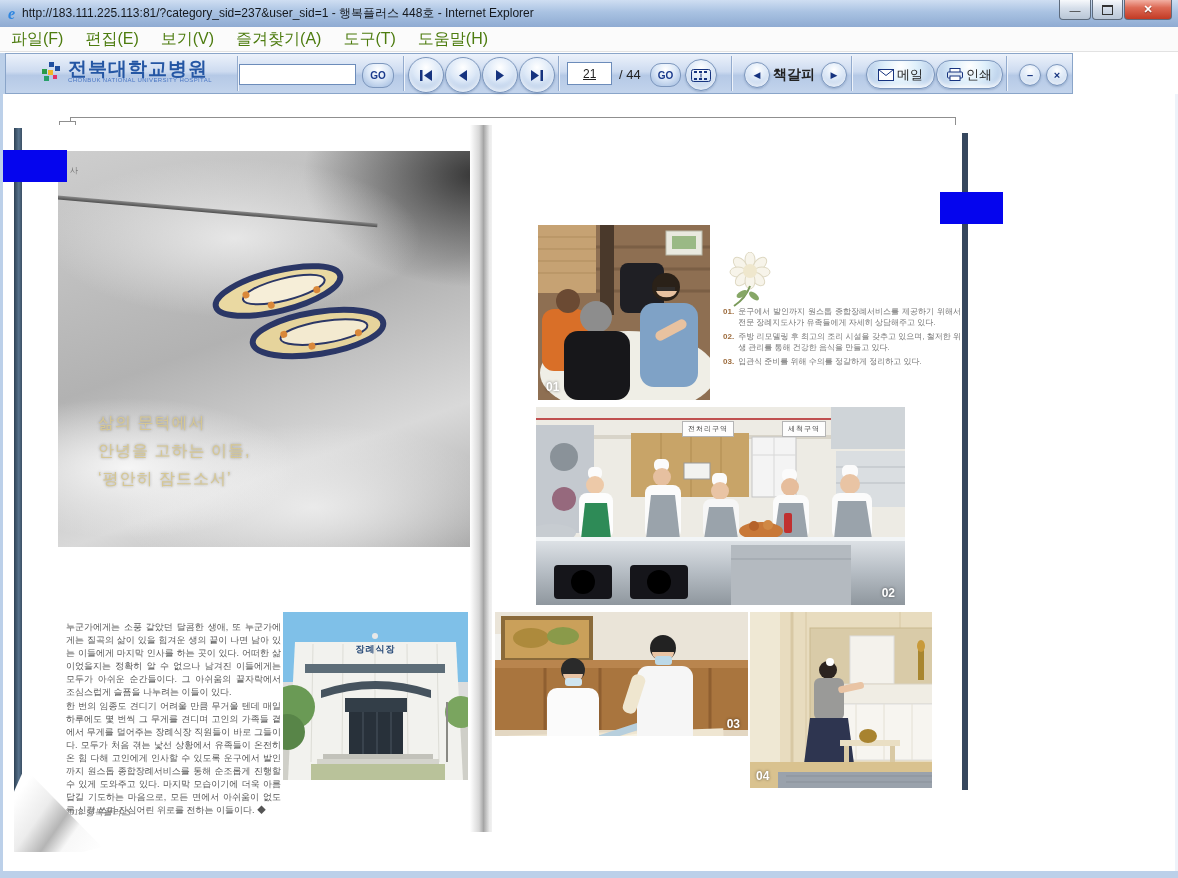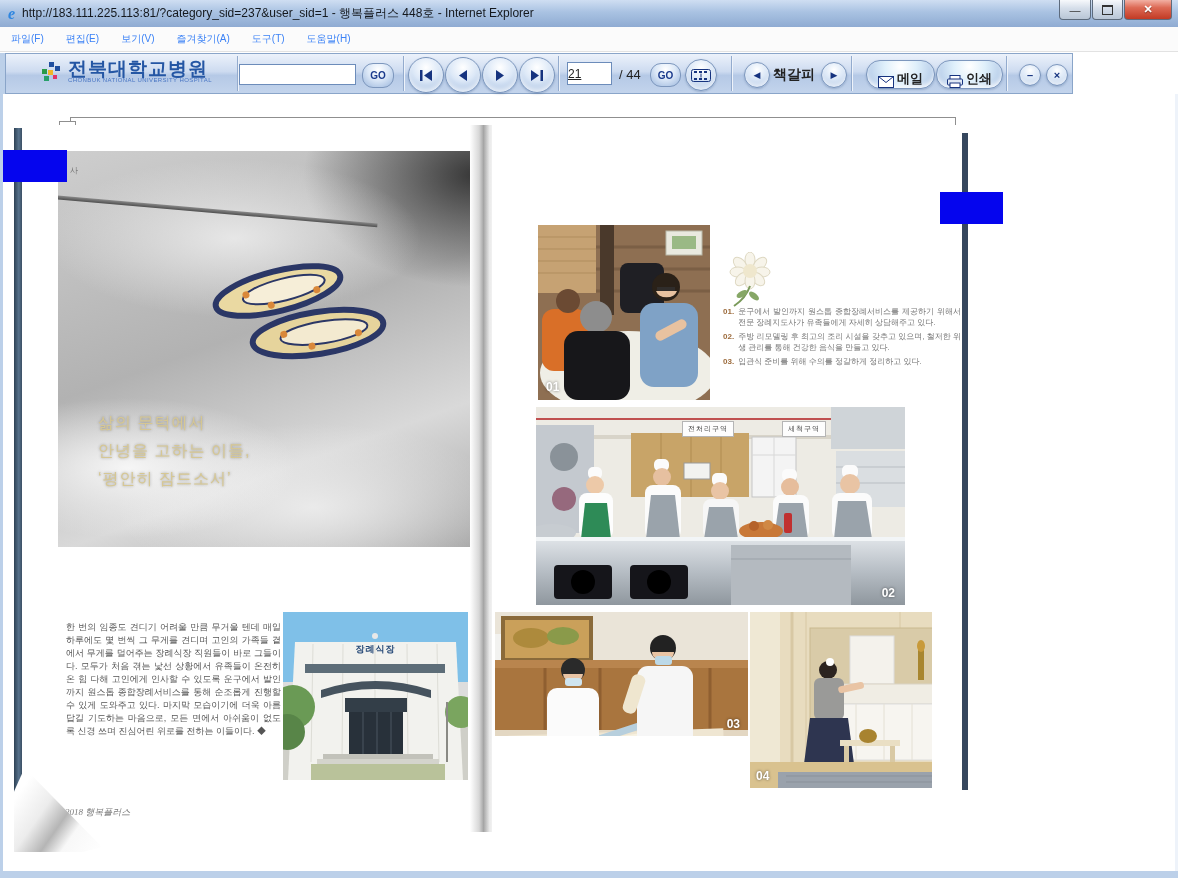--- a/index.html
+++ b/index.html
@@ -19,43 +19,43 @@
     background:linear-gradient(#f7f9fc,#d4dde9 45%,#b9c6d6);color:#333;
     font-size:11px;cursor:default;margin-left:1px;}
   .winbtn.min{width:30px;}
   .winbtn.max{width:29px;}
   .winbtn.close{width:46px;background:linear-gradient(#f2b0a3,#dd6a55 40%,#c23a24);
     color:#fff;font-weight:bold;text-shadow:0 1px 1px rgba(0,0,0,.4);}
   .max-glyph{width:9px;height:7px;border:1px solid #333;border-top-width:2px;display:block;}
 
   .menubar{left:0;top:27px;width:1178px;height:24px;background:#fbfbfb;
     border-bottom:1px solid #e2e2e2;display:flex;align-items:center;}
-  .menu-item{font-size:10px;color:#3b82f6;padding:0 11px;}
+  .menu-item{font-size:16px;color:#4d7c0f;padding:0 11px;}
 
   
   .tb-frame{left:0;top:53px;width:5px;height:41px;background:#bcd0e9;}
   .toolbar{left:5px;top:53px;width:1068px;height:41px;
     background:linear-gradient(#ecf2fb,#cddbf0 45%,#b5c9e6 55%,#c3d4ec);
     border:1px solid #8aa5c9;box-sizing:border-box;}
   .sep{position:absolute;top:2px;bottom:2px;width:1px;background:#93abce;box-shadow:1px 0 0 #eef3fa;}
   .circle-btn{position:absolute;border-radius:50%;border:1px solid #7d97bd;
     background:radial-gradient(circle at 50% 28%,#ffffff,#dce8f7 45%,#b2c8e6 78%,#a0badd);
     box-shadow:inset 0 -3px 4px rgba(255,255,255,.7),0 1px 2px rgba(40,70,120,.25);
     display:flex;align-items:center;justify-content:center;cursor:default;}
   .oval-btn{position:absolute;border-radius:11px;border:1px solid #7d97bd;
     background:radial-gradient(circle at 50% 25%,#ffffff,#dce8f7 45%,#b2c8e6 80%);
     display:flex;align-items:center;justify-content:center;
     font-size:10px;font-weight:bold;color:#1a3a8c;cursor:default;}
   .capsule{position:absolute;height:27px;border-radius:14px;border:1px solid #7d97bd;
     background:radial-gradient(circle at 50% 20%,#ffffff,#dff0fb 40%,#b7cde9 85%);
     box-shadow:inset 0 -3px 4px rgba(255,255,255,.8),0 1px 2px rgba(40,70,120,.25);
-    display:flex;align-items:flex-end;justify-content:center;gap:3px;
-    font-size:13px;font-weight:bold;color:#222;cursor:default;}
+    display:flex;align-items:center;justify-content:center;gap:3px;
+    font-size:13px;font-weight:normal;color:#222;cursor:default;}
   .tb-input{position:absolute;border:1px solid #6c8cba;background:#fff;
-    font-size:12px;color:#222;padding:1px 0;box-sizing:border-box;text-decoration:underline;}
+    font-size:12px;color:#222;padding:1px 15px;box-sizing:border-box;text-decoration:underline;}
   .navglyph{fill:#16337f;}
   .logo-kr{font-size:19px;font-weight:bold;color:#2456a4;letter-spacing:1px;line-height:17px;}
   .logo-en{font-size:6px;color:#4a76c4;letter-spacing:.4px;}
 
   
   .content-border-l{left:0;top:94px;width:3px;height:779px;background:#bcd0e9;}
   .content-border-r{left:1175px;top:94px;width:3px;height:779px;background:#eef3fa;}
   .content-border-b{left:0;top:871px;width:1178px;height:7px;background:#bcd0e9;}
 
   .book{left:22px;top:125px;width:940px;height:707px;}
@@ -269,20 +269,21 @@
         </svg>
         <div class="bw-caption">
           <div>삶의 문턱에서</div>
           <div>안녕을 고하는 이들,</div>
           <div>‘평안히 잠드소서’</div>
         </div>
       </div>
 
 
       <div class="bodytext">
+        <p>누군가에게는 소풍 같았던 달콤한 생애, 또 누군가에게는 질곡의 삶이 있을 힘겨운 생의 끝이 나면 남아 있는 이들에게 마지막 인사를 하는 곳이 있다. 어떠한 삶이었을지는 정확히 알 수 없으나 남겨진 이들에게는 모두가 아쉬운 순간들이다. 그 아쉬움의 끝자락에서 조심스럽게 슬픔을 나누려는 이들이 있다.</p>
         <p>한 번의 임종도 견디기 어려울 만큼 무거울 텐데 매일 하루에도 몇 번씩 그 무게를 견디며 고인의 가족들 곁에서 무게를 덜어주는 장례식장 직원들이 바로 그들이다. 모두가 처음 겪는 낯선 상황에서 유족들이 온전히 온 힘 다해 고인에게 인사할 수 있도록 운구에서 발인까지 원스톱 종합장례서비스를 통해 순조롭게 진행할 수 있게 도와주고 있다. 마지막 모습이기에 더욱 아름답길 기도하는 마음으로, 모든 면에서 아쉬움이 없도록 신경 쓰며 진심어린 위로를 전하는 이들이다. ◆</p>
       </div>
       <div class="footer">Dec, 2018 행복플러스</div>
 
       <div class="photo" style="left:261px;top:487px;width:185px;height:168px">
         <svg width="185" height="168" preserveAspectRatio="none">
           <rect width="185" height="70" fill="#7fc0e8"></rect>
           <rect x="0" y="100" width="185" height="68" fill="#cfcfc8"></rect>
           <polygon points="12,30 173,30 180,168 5,168" fill="#f2f2ee"></polygon>
           <line x1="30" y1="32" x2="28" y2="150" stroke="#ddddd6"></line>

